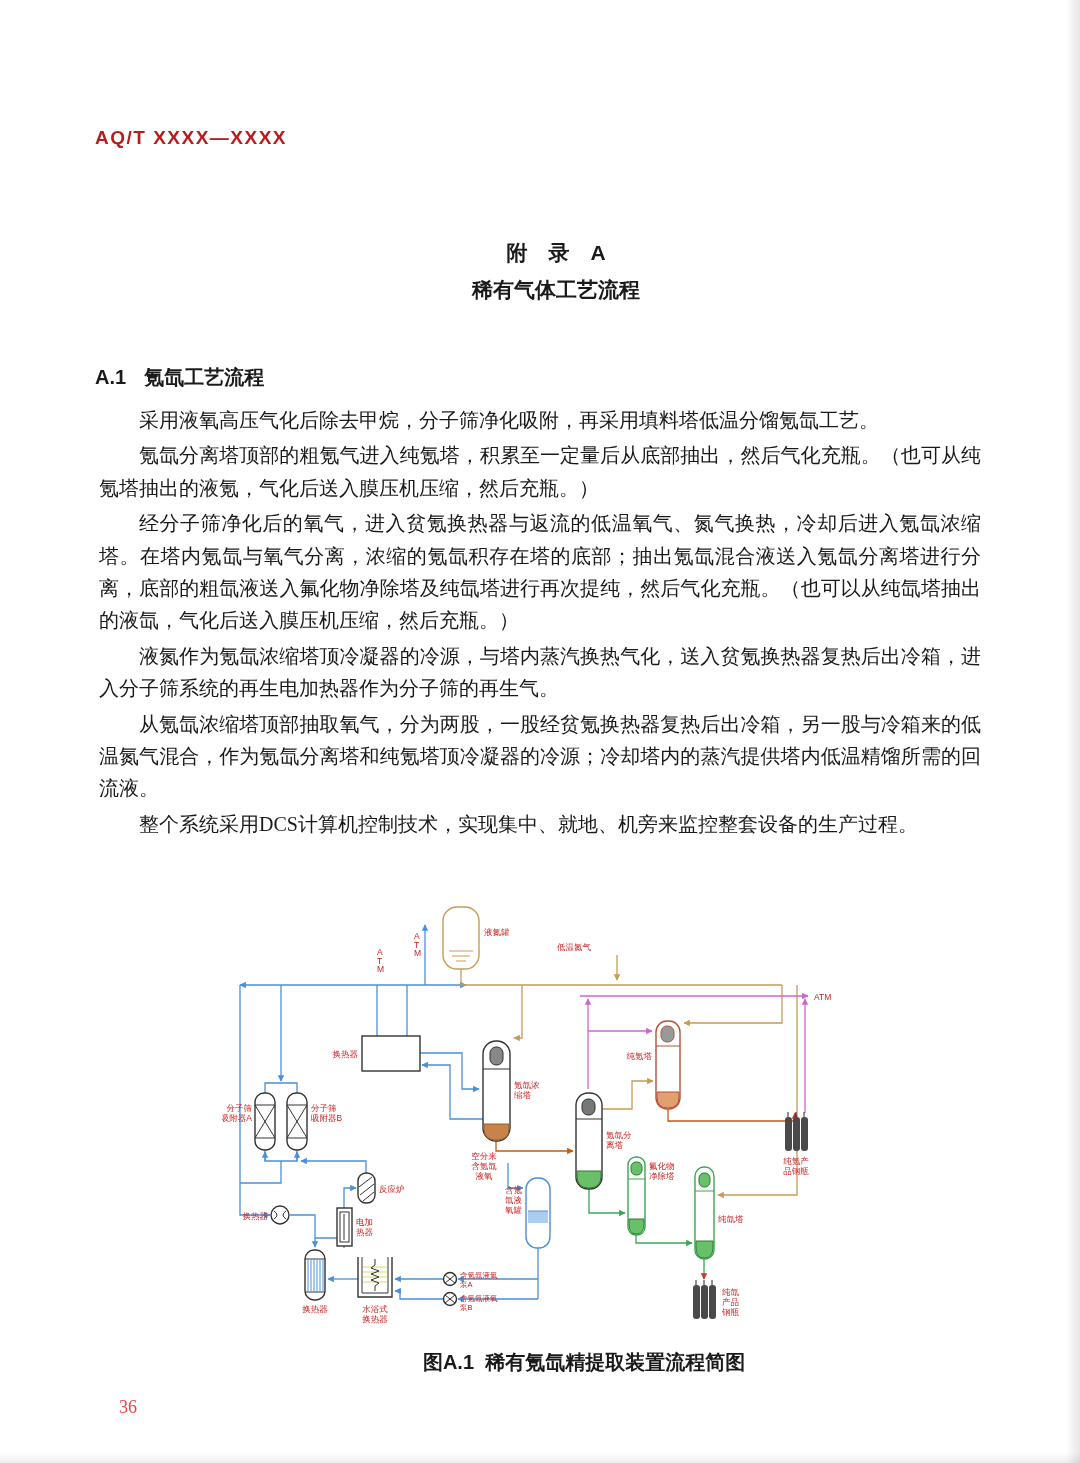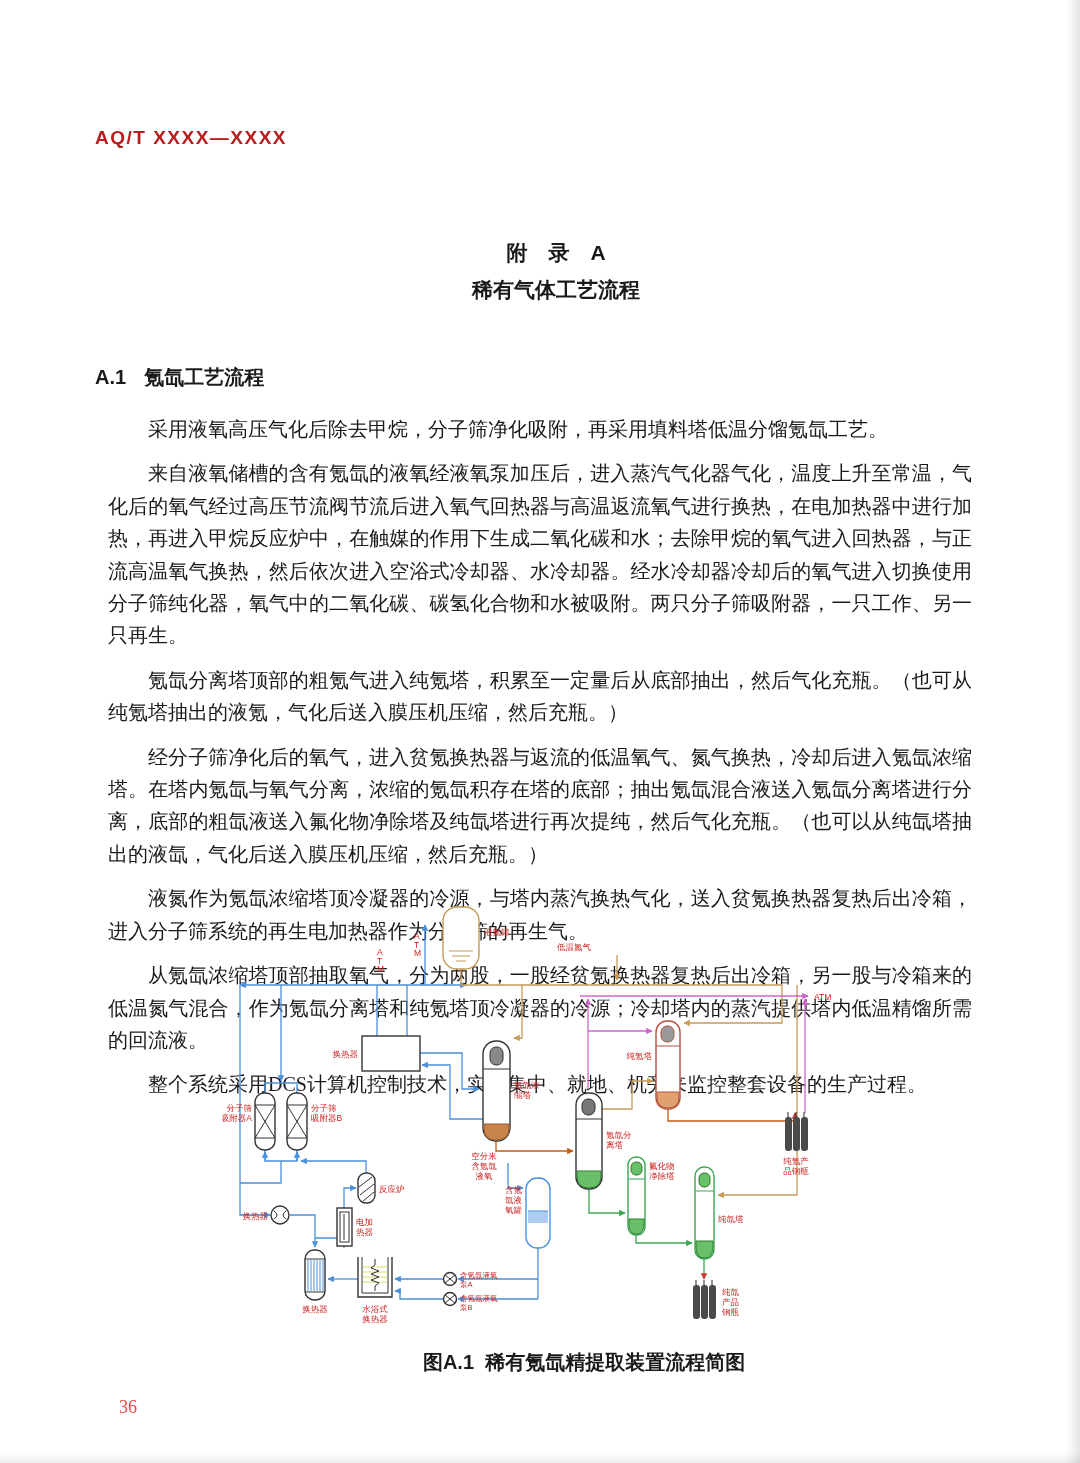--- a/index.html
+++ b/index.html
@@ -11,21 +11,21 @@
           background:linear-gradient(to bottom,rgba(0,0,0,0),rgba(0,0,0,0.07));}
   .doc-header{position:absolute;left:95px;top:127px;font-family:"Liberation Sans",sans-serif;
               font-size:19px;letter-spacing:1.5px;font-weight:bold;color:#b91c1c;}
   .title-block{position:absolute;left:0;top:234px;width:100%;text-align:center;
                font-family:"Liberation Sans",sans-serif;font-weight:bold;padding-left:16px;}
   .title-block div{font-size:21px;line-height:37px;}
   .section-heading{position:absolute;left:95px;top:364px;font-family:"Liberation Sans",sans-serif;
                    font-weight:bold;font-size:20px;}
   .section-heading .num{margin-right:18px;}
   .body-text{position:absolute;left:96px;top:401px;width:888px;}
-  .body-text p{margin:12px;font-size:20px;line-height:32.4px;text-align:justify;
+  .body-text p{margin:3px;font-size:20px;line-height:32.4px;text-align:justify;
                text-indent:2em;font-family:"Liberation Serif",serif;}
   .figure{position:absolute;left:222px;top:893px;width:616px;height:450px;}
   .fig-caption{position:absolute;left:0;top:1349px;width:100%;text-align:center;
                font-family:"Liberation Sans",sans-serif;font-weight:bold;font-size:20px;padding-left:44px;}
   .page-number{position:absolute;left:119px;top:1397px;font-size:18px;color:#ef4444;}
   svg text{font-family:"Liberation Sans",sans-serif;fill:#cc2222;}
   .lbl{font-size:8.5px;}
   .lbl-s{font-size:7.5px;}
   .pipe{fill:none;stroke-width:1.3;}
   .vessel{fill:#ffffff;stroke-width:1.4;}
@@ -41,21 +41,20 @@
     <div>附　录　A</div>
     <div>稀有气体工艺流程</div>
   </div>
 
   <div class="section-heading">
     <span class="num">A.1</span><span>氪氙工艺流程</span>
   </div>
 
   <div class="body-text">
     <p>采用液氧高压气化后除去甲烷，分子筛净化吸附，再采用填料塔低温分馏氪氙工艺。</p>
-    <p>来自液氧储槽的含有氪氙的液氧经液氧泵加压后，进入蒸汽气化器气化，温度上升至常温，气化后的氧气经过高压节流阀节流后进入氧气回热器与高温返流氧气进行换热，在电加热器中进行加热，再进入甲烷反应炉中，在触媒的作用下生成二氧化碳和水；去除甲烷的氧气进入回热器，与正流高温氧气换热，然后依次进入空浴式冷却器、水冷却器。经水冷却器冷却后的氧气进入切换使用分子筛纯化器，氧气中的二氧化碳、碳氢化合物和水被吸附。两只分子筛吸附器，一只工作、另一只再生。</p>
     <p>氪氙分离塔顶部的粗氪气进入纯氪塔，积累至一定量后从底部抽出，然后气化充瓶。（也可从纯氪塔抽出的液氪，气化后送入膜压机压缩，然后充瓶。）</p>
     <p>经分子筛净化后的氧气，进入贫氪换热器与返流的低温氧气、氮气换热，冷却后进入氪氙浓缩塔。在塔内氪氙与氧气分离，浓缩的氪氙积存在塔的底部；抽出氪氙混合液送入氪氙分离塔进行分离，底部的粗氙液送入氟化物净除塔及纯氙塔进行再次提纯，然后气化充瓶。（也可以从纯氙塔抽出的液氙，气化后送入膜压机压缩，然后充瓶。）</p>
     <p>液氮作为氪氙浓缩塔顶冷凝器的冷源，与塔内蒸汽换热气化，送入贫氪换热器复热后出冷箱，进入分子筛系统的再生电加热器作为分子筛的再生气。</p>
     <p>从氪氙浓缩塔顶部抽取氧气，分为两股，一股经贫氪换热器复热后出冷箱，另一股与冷箱来的低温氮气混合，作为氪氙分离塔和纯氪塔顶冷凝器的冷源；冷却塔内的蒸汽提供塔内低温精馏所需的回流液。</p>
     <p>整个系统采用DCS计算机控制技术，实现集中、就地、机旁来监控整套设备的生产过程。</p>
   </div>
 
   <div class="figure">
   <svg width="616" height="450" viewBox="0 0 616 450">
     <defs>

